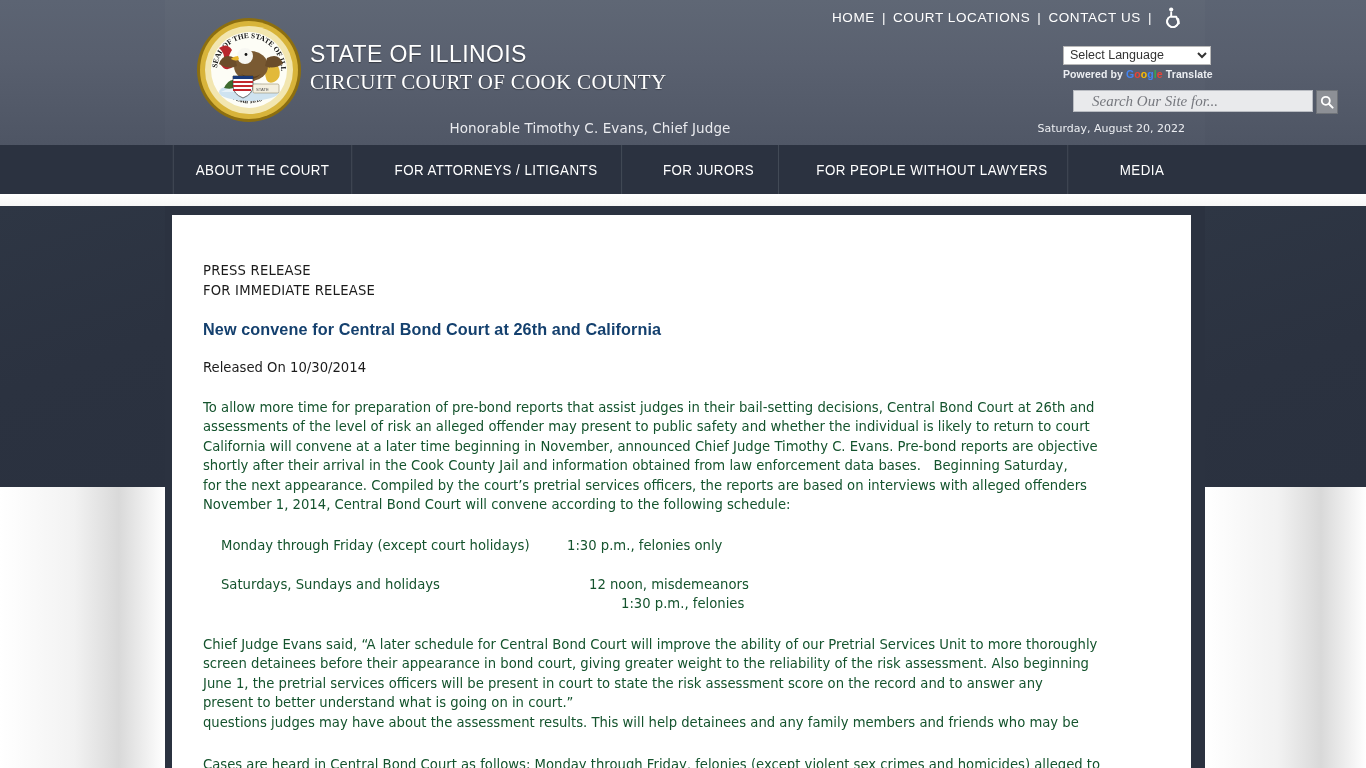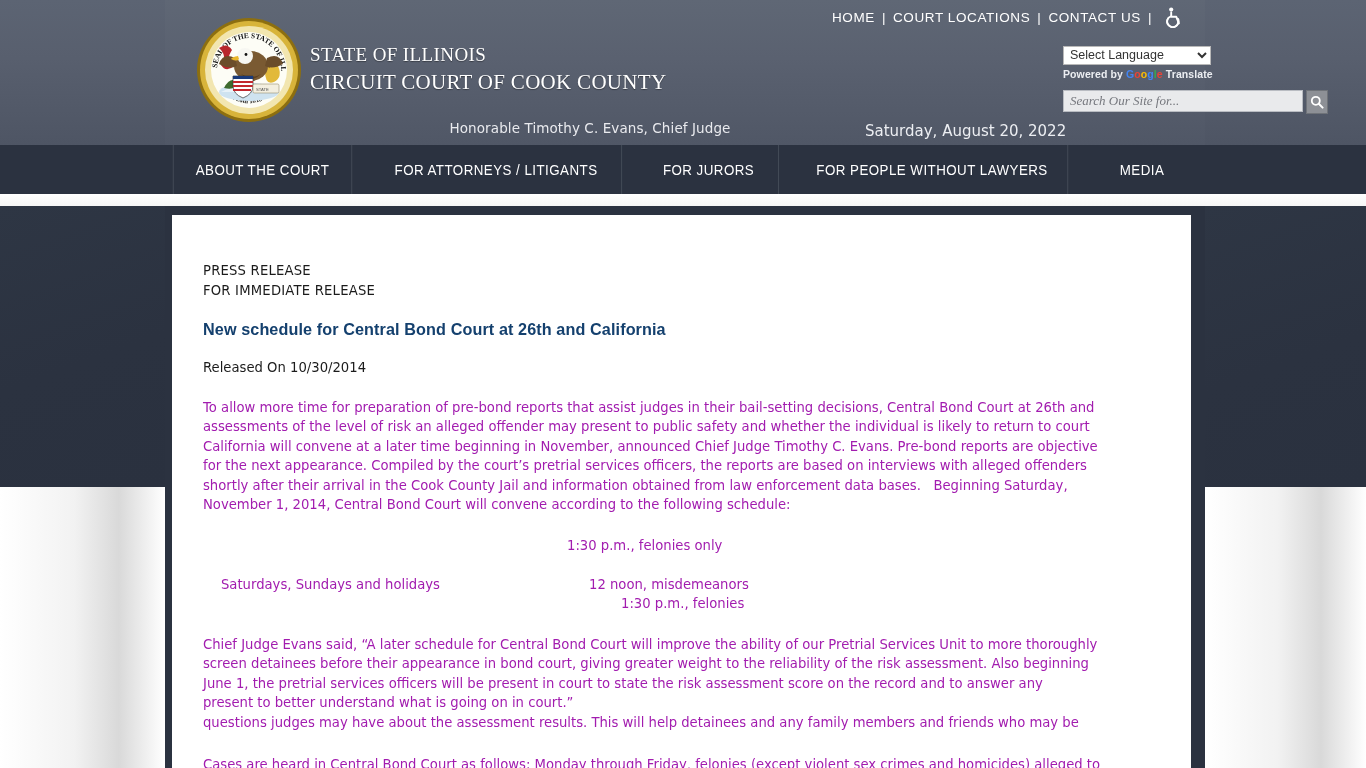--- a/index.html
+++ b/index.html
@@ -49,22 +49,22 @@
     background:
       radial-gradient(circle at 50% 50%, #fdfdf8 0 36%, rgba(255,255,255,0) 37%),
       radial-gradient(circle at 50% 50%, #f4e9b8 0 49%, rgba(0,0,0,0) 50%),
       radial-gradient(circle at 50% 50%, #c8a321 0 50%, #8d6f10 50% 100%);
     overflow:hidden;
   }
   #seal svg { position:absolute; left:0; top:0; }
 
   #title-block { position:absolute; left:145px; top:42px; color:#ffffff; }
   #title-block .l1 {
-    font-family:Liberation Serif, serif;
-    font-size:19px; letter-spacing:.4px; line-height:25px;
+    font-family:Liberation Sans, sans-serif;
+    font-size:23px; letter-spacing:.4px; line-height:25px;
     text-shadow:0 1px 1px rgba(0,0,0,.4);
   }
   #title-block .l2 {
     font-family:"Liberation Serif", serif;
     font-size:21px; letter-spacing:.3px; line-height:30px;
     text-shadow:0 1px 1px rgba(0,0,0,.4);
   }
 
   #judge-line {
     position:absolute; left:145px; top:120px; width:560px;
@@ -100,35 +100,36 @@
   }
   #powered .g-b { color:#4285F4; } #powered .g-r { color:#EA4335; }
   #powered .g-y { color:#FBBC05; } #powered .g-g { color:#34A853; }
 
   #search-row { position:absolute; left:898px; top:90px; display:flex; }
   #search-input {
     width:240px; height:22px;
     border:1px solid #b9bcc2;
     background:#e9eaec;
     font-family:"Liberation Serif", serif;
-    font-style:italic; font-size:13px; color:#6d6f75;
-    padding:0 6px;
+    font-style:italic; font-size:15px; color:#6d6f75;
+    padding:0 18px;
+    margin-left:10px;
   }
   #search-input::placeholder { color:#76787e; font-style:italic; }
   #search-btn {
     width:22px; height:24px; margin-left:3px;
     background:#8d9096; border:1px solid #6f7379;
     display:flex; align-items:center; justify-content:center;
     cursor:pointer;
   }
 
   #date-line {
     position:absolute; right:20px; top:122px;
-    width:320px; text-align:left;
-    color:#eceef2; font-size:15px;
+    width:320px; text-align:right;
+    color:#eceef2; font-size:11px;
     font-family:"DejaVu Sans", sans-serif;
   }
 
   
   #nav-outer {
     position:absolute; left:0; top:145px; width:1366px; height:49px;
     background:#2b3240;
   }
   #nav {
     position:absolute; left:165px; top:145px; width:1040px; height:49px;
@@ -164,21 +165,21 @@
   }
   #card {
     position:absolute; left:172px; top:215px;
     width:1019px; height:553px;
     background:#ffffff;
     overflow:hidden;
   }
 
   .body-text {
     font-family:"DejaVu Sans", sans-serif;
-    color:#a21caf;
+    color:#14532d;
     font-size:13.2px;
     line-height:19.4px;
   }
 
   #pr-kicker {
     position:absolute; left:31px; top:46px;
     font-family:"DejaVu Sans", sans-serif;
     font-size:13.2px; line-height:20px; color:#1b1b1b;
     letter-spacing:.2px;
   }
@@ -330,35 +331,36 @@
   <div id="nav-gap"></div>
 
   <div id="card-frame"></div>
   <div id="card">
 
     <div id="pr-kicker">
       <div>PRESS RELEASE</div>
       <div>FOR IMMEDIATE RELEASE</div>
     </div>
 
-    <h1 id="pr-title">New schedule for Central Bond Court at 26th and California</h1>
+    <h1 id="pr-title">New convene for Central Bond Court at 26th and California</h1>
 
     <div id="pr-released">Released On 10/30/2014</div>
 
     <div id="pr-p1" class="body-text">
       <span>To allow more time for preparation of pre-bond reports that assist judges in their bail-setting decisions, Central Bond Court at 26th and</span>
       <span>assessments of the level of risk an alleged offender may present to public safety and whether the individual is likely to return to court</span>
       <span>California will convene at a later time beginning in November, announced Chief Judge Timothy C. Evans. Pre-bond reports are objective</span>
+      <span>shortly after their arrival in the Cook County Jail and information obtained from law enforcement data bases.   Beginning Saturday,</span>
       <span>for the next appearance. Compiled by the court’s pretrial services officers, the reports are based on interviews with alleged offenders</span>
-      <span>shortly after their arrival in the Cook County Jail and information obtained from law enforcement data bases.   Beginning Saturday,</span>
       <span>November 1, 2014, Central Bond Court will convene according to the following schedule:</span>
     </div>
 
     <div id="sched" class="body-text">
       <div class="row r1">
+        <span class="days">Monday through Friday (except court holidays)</span>
         <span class="times">1:30 p.m., felonies only</span>
       </div>
       <div class="row r2">
         <span class="days">Saturdays, Sundays and holidays</span>
         <span class="times">
           <span class="t1">12 noon, misdemeanors</span>
           <span class="t2">1:30 p.m., felonies</span>
         </span>
       </div>
     </div>

